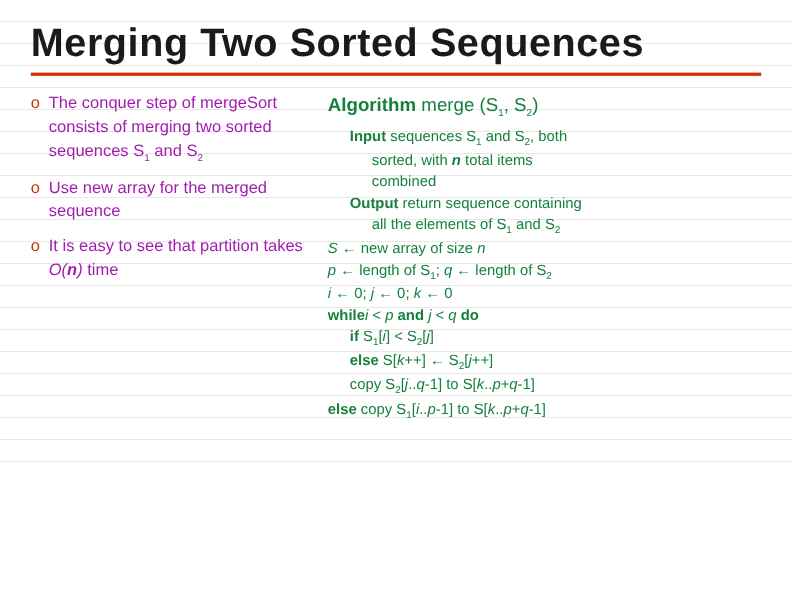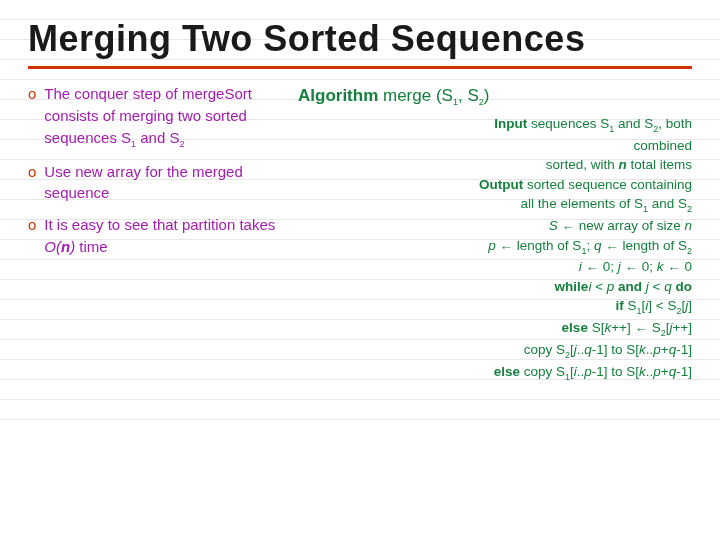--- a/index.html
+++ b/index.html
@@ -107,21 +107,20 @@
     .indent1 {
       margin-left: 20px;
     }
 
     .indent2 {
       margin-left: 40px;
     }
 
     .algo-line {
       line-height: 1.45;
-      text-align: right;
     }
 
     .bold { font-weight: bold; }
     .italic { font-style: italic; }
 
     
     sub {
       font-size: 9px;
       vertical-align: sub;
     }
@@ -165,28 +164,28 @@
       <div class="right-column">
 
         <div class="algo-title">
           <span class="bold">Algorithm</span><span> merge (S<sub>1</sub>, S<sub>2</sub>)</span>
         </div>
 
         <div class="indent1 algo-line">
           <span class="bold">Input</span><span> sequences S<sub>1</sub> and S<sub>2</sub>, both</span>
         </div>
         <div class="indent2 algo-line">
+          <span>sorted, with <span class="bold italic">n</span> total items</span>
+        </div>
+        <div class="indent2 algo-line">
           <span>combined</span>
         </div>
-        <div class="indent2 algo-line">
-          <span>sorted, with <span class="bold italic">n</span> total items</span>
-        </div>
-
-        <div class="indent1 algo-line">
-          <span class="bold">Output</span><span> sorted sequence containing</span>
+
+        <div class="indent1 algo-line">
+          <span class="bold">Output</span><span> return sequence containing</span>
         </div>
         <div class="indent2 algo-line">
           <span>all the elements of S<sub>1</sub> and S<sub>2</sub></span>
         </div>
 
         <div class="algo-line">
           <span class="italic">S</span> ← new array of size <span class="italic">n</span>
         </div>
         <div class="algo-line">
           <span class="italic">p</span> ← length of S<sub>1</sub>; <span class="italic">q</span> ← length of S<sub>2</sub>

